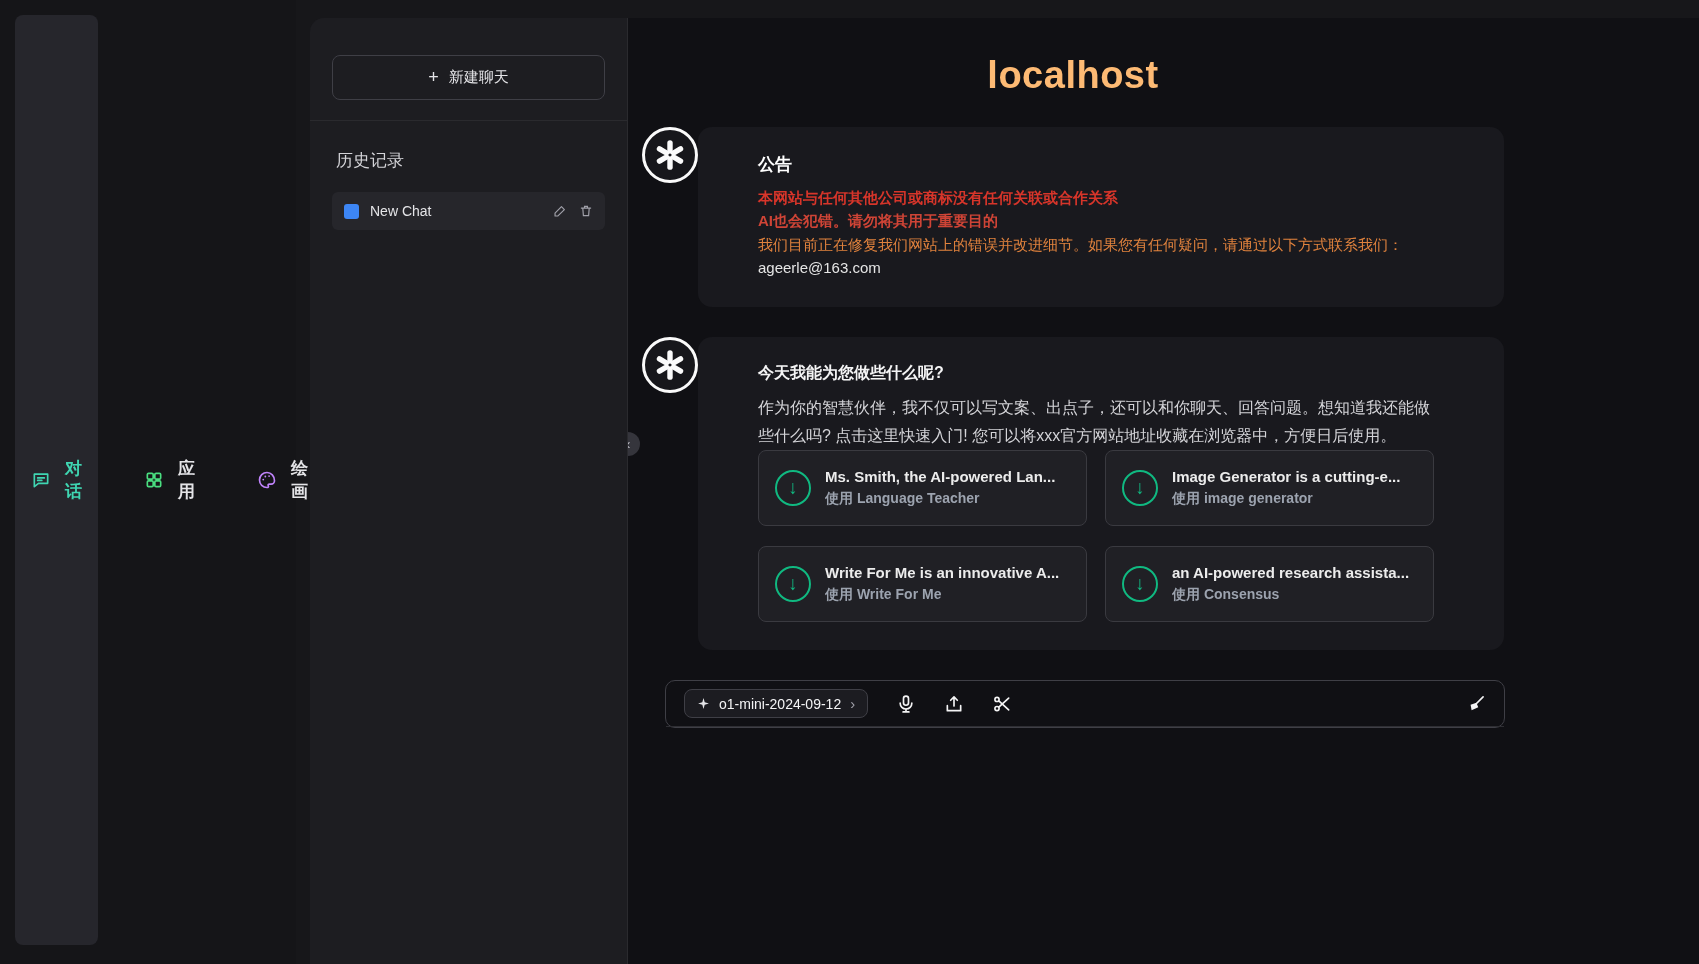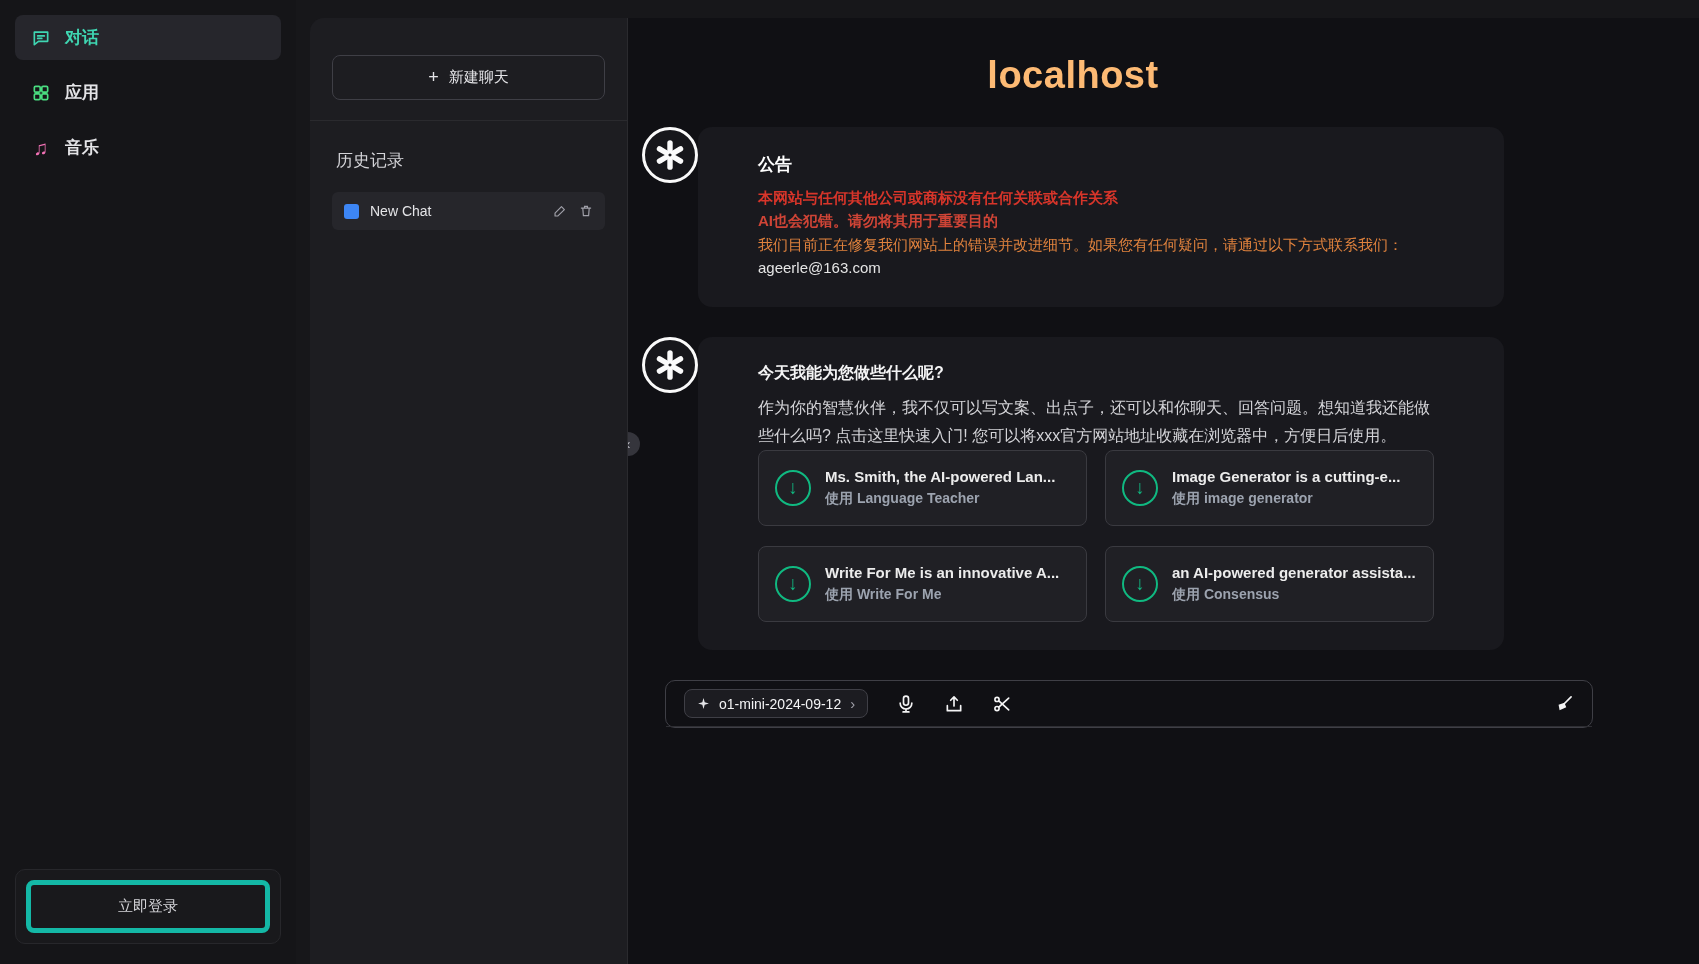--- a/index.html
+++ b/index.html
@@ -1,21 +1,21 @@
 <!DOCTYPE html>
 <html><head>
 <meta charset="utf-8">
 <style>
   * { box-sizing: border-box; margin: 0; padding: 0; }
   html,body { width:1699px; height:964px; background:#17171a; overflow:hidden;
     font-family:"Liberation Sans","DejaVu Sans",sans-serif; }
   .app { display:flex; width:100%; height:100%; }
 
   
-  .sidebar { width:296px; flex:none; background:#151518; display:flex; flex-direction:column; padding:10px 0 14px; }
+  .sidebar { width:296px; flex:none; background:#151518; display:flex; padding:10px 0 14px; }
   .side-item { display:flex; align-items:center; gap:14px; margin:5px 15px; padding:11px 16px;
     border-radius:8px; font-size:17px; font-weight:700; color:#e4e4e7; cursor:pointer; }
   .side-item.active { background:#26262c; color:#3fd6b2; }
   .side-icon { width:20px; height:20px; display:flex; align-items:center; justify-content:center; flex:none; }
   .side-icon svg { width:20px; height:20px; }
   .ic-chat { color:#3fd6b2; }
   .ic-apps { color:#4ade80; }
   .ic-palette { color:#c084fc; }
   .ic-music { color:#f472b6; font-size:20px; line-height:1; }
   .login-wrap { margin:14px 15px 6px; margin-top:auto; border:1px solid #27272b; border-radius:10px;
@@ -75,21 +75,21 @@
   .sugg { background:#202025; border:1px solid #3a3a40; border-radius:8px; padding:12px 16px;
     display:flex; gap:14px; align-items:center; cursor:pointer; min-height:76px; overflow:hidden; }
   .sugg-icon { width:36px; height:36px; border:2.5px solid #10b981; color:#10b981; border-radius:50%;
     display:flex; align-items:center; justify-content:center; font-size:19px; font-weight:700; flex:none; }
   .sugg-text { min-width:0; }
   .sugg-title { font-size:15px; font-weight:600; color:#ececec; margin-bottom:5px;
     white-space:nowrap; overflow:hidden; }
   .sugg-sub { font-size:14px; color:#9ca3af; white-space:nowrap; overflow:hidden;font-weight:bold; }
 
   
-  .composer { width:928px; margin:18px 0 0 23px; border:1px solid #3f3f46; border-radius:10px;
+  .composer { width:840px; margin:18px 0 0 23px; border:1px solid #3f3f46; border-radius:10px;
     background:#101014; }
   .comp-toolbar { display:flex; align-items:center; gap:28px; padding:8px 18px;
     border-bottom:1px solid #2e2e33; }
   .model-chip { display:flex; align-items:center; gap:9px; background:#1c1c21; border:1px solid #3f3f46;
     border-radius:8px; padding:5px 12px; color:#f4f4f5; font-size:14px; cursor:pointer; }
   .model-chip .star { width:13px; height:13px; color:#e4e4e7; }
   .model-chip .chev { color:#a1a1aa; font-size:15px; }
   .tool-btn { color:#f4f4f5; cursor:pointer; display:flex; align-items:center; }
   .tool-btn svg { width:20px; height:20px; }
   .tb-spacer { flex:1; }
@@ -124,20 +124,31 @@
         <svg viewBox="0 0 24 24" fill="none" stroke="currentColor" stroke-width="2">
             <rect x="4" y="4" width="7" height="7" rx="1.5"></rect>
             <rect x="13" y="4" width="7" height="7" rx="1.5"></rect>
             <rect x="4" y="13" width="7" height="7" rx="1.5"></rect>
             <rect x="13" y="13" width="7" height="7" rx="1.5"></rect>
           </svg>
       </span>
       <span>应用</span>
     </div>
     <div class="side-item">
+      <span class="side-icon ic-palette">
+        <svg viewBox="0 0 24 24" fill="none" stroke="currentColor" stroke-width="2">
+            <path d="M12 3a9 9 0 1 0 0 18c1.6 0 2.1-1.1 1.5-2.1-.6-1 .1-2 1.5-2h2a4 4 0 0 0 4-4c0-5.5-4-9.9-9-9.9z"></path>
+            <circle cx="7.5" cy="11.5" r="1.1" fill="currentColor" stroke="none"></circle>
+            <circle cx="10" cy="7.8" r="1.1" fill="currentColor" stroke="none"></circle>
+            <circle cx="14.5" cy="7.3" r="1.1" fill="currentColor" stroke="none"></circle>
+          </svg>
+      </span>
+      <span>绘画</span>
+    </div>
+    <div class="side-item">
       <span class="side-icon ic-music">♫</span>
       <span>音乐</span>
     </div>
     <div class="login-wrap">
       <div class="login-btn">立即登录</div>
     </div>
   </aside>
 
   <div class="right">
 
@@ -226,21 +237,21 @@
               <div class="sugg">
                 <span class="sugg-icon">↓</span>
                 <span class="sugg-text">
                   <div class="sugg-title">Write For Me is an innovative A...</div>
                   <div class="sugg-sub">使用 Write For Me</div>
                 </span>
               </div>
               <div class="sugg">
                 <span class="sugg-icon">↓</span>
                 <span class="sugg-text">
-                  <div class="sugg-title">an AI-powered generator assista...</div>
+                  <div class="sugg-title">an AI-powered research assista...</div>
                   <div class="sugg-sub">使用 Consensus</div>
                 </span>
               </div>
             </div>
           </div>
         </div>
 
         <div class="composer">
           <div class="comp-toolbar">
             <div class="model-chip">

